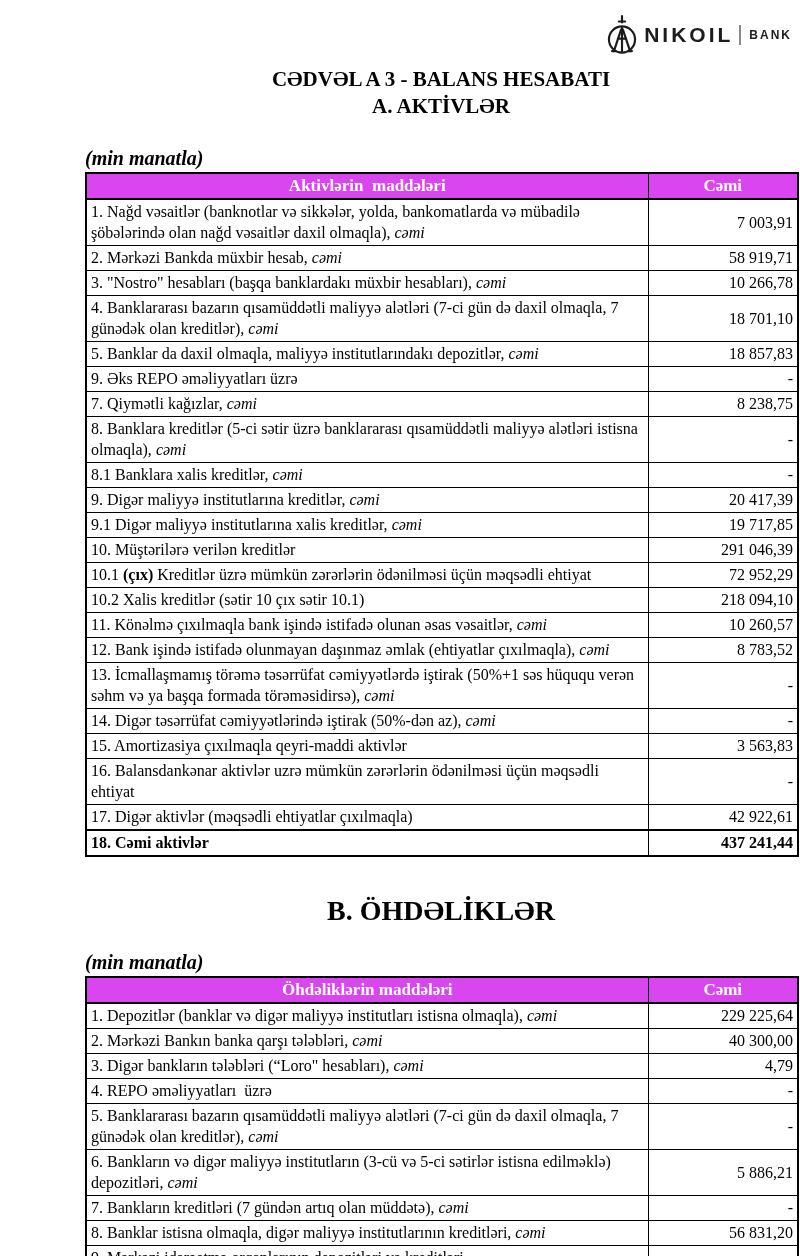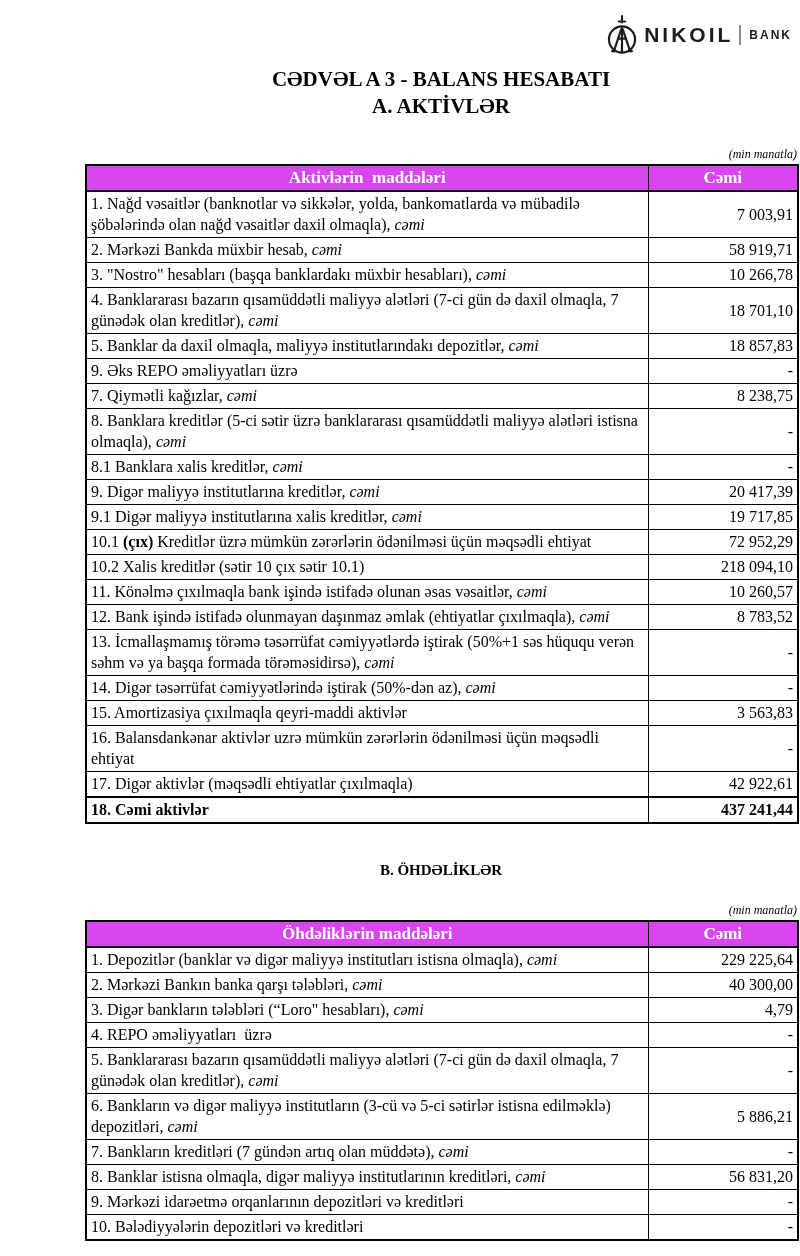--- a/index.html
+++ b/index.html
@@ -51,29 +51,29 @@
   .doc-title {
     text-align: center;
     font-weight: 700;
     font-size: 21px;
     line-height: 27px;
     margin: 0 0 0 0;
   }
   .section-title {
     text-align: center;
     font-weight: 700;
-    font-size: 15px;
+    font-size: 28px;
     margin: 38px 0 0 0;
   }
   .unit-note {
-    text-align: right;
     font-style: italic;
-    font-size: 12px;
+    font-size: 20px;
     margin-top: 27px;
     margin-bottom: 2px;
+    font-weight: bold;
   }
   .unit-note.second { margin-top: 24px; }
   table.fin {
     border-collapse: collapse;
     width: 712px;
     table-layout: fixed;
     border: 2px solid #000;
     font-size: 16px;
   }
   table.fin th, table.fin td {
@@ -195,20 +195,24 @@
         </tr>
         <tr>
           <td class="label-cell"><span>9. Digər maliyyə institutlarına kreditlər, </span><span class="it">cəmi</span></td>
           <td class="value-cell">20 417,39</td>
         </tr>
         <tr>
           <td class="label-cell"><span>9.1 Digər maliyyə institutlarına xalis kreditlər, </span><span class="it">cəmi</span></td>
           <td class="value-cell">19 717,85</td>
         </tr>
         <tr>
+          <td class="label-cell"><span>10. Müştərilərə verilən kreditlər</span></td>
+          <td class="value-cell">291 046,39</td>
+        </tr>
+        <tr>
           <td class="label-cell"><span>10.1 </span><span class="b">(çıx)</span><span> Kreditlər üzrə mümkün zərərlərin ödənilməsi üçün məqsədli ehtiyat</span></td>
           <td class="value-cell">72 952,29</td>
         </tr>
         <tr>
           <td class="label-cell"><span>10.2 Xalis kreditlər (sətir 10 çıx sətir 10.1)</span></td>
           <td class="value-cell">218 094,10</td>
         </tr>
         <tr>
           <td class="label-cell"><span>11. Könəlmə çıxılmaqla bank işində istifadə olunan əsas vəsaitlər, </span><span class="it">cəmi</span></td>
           <td class="value-cell">10 260,57</td>

